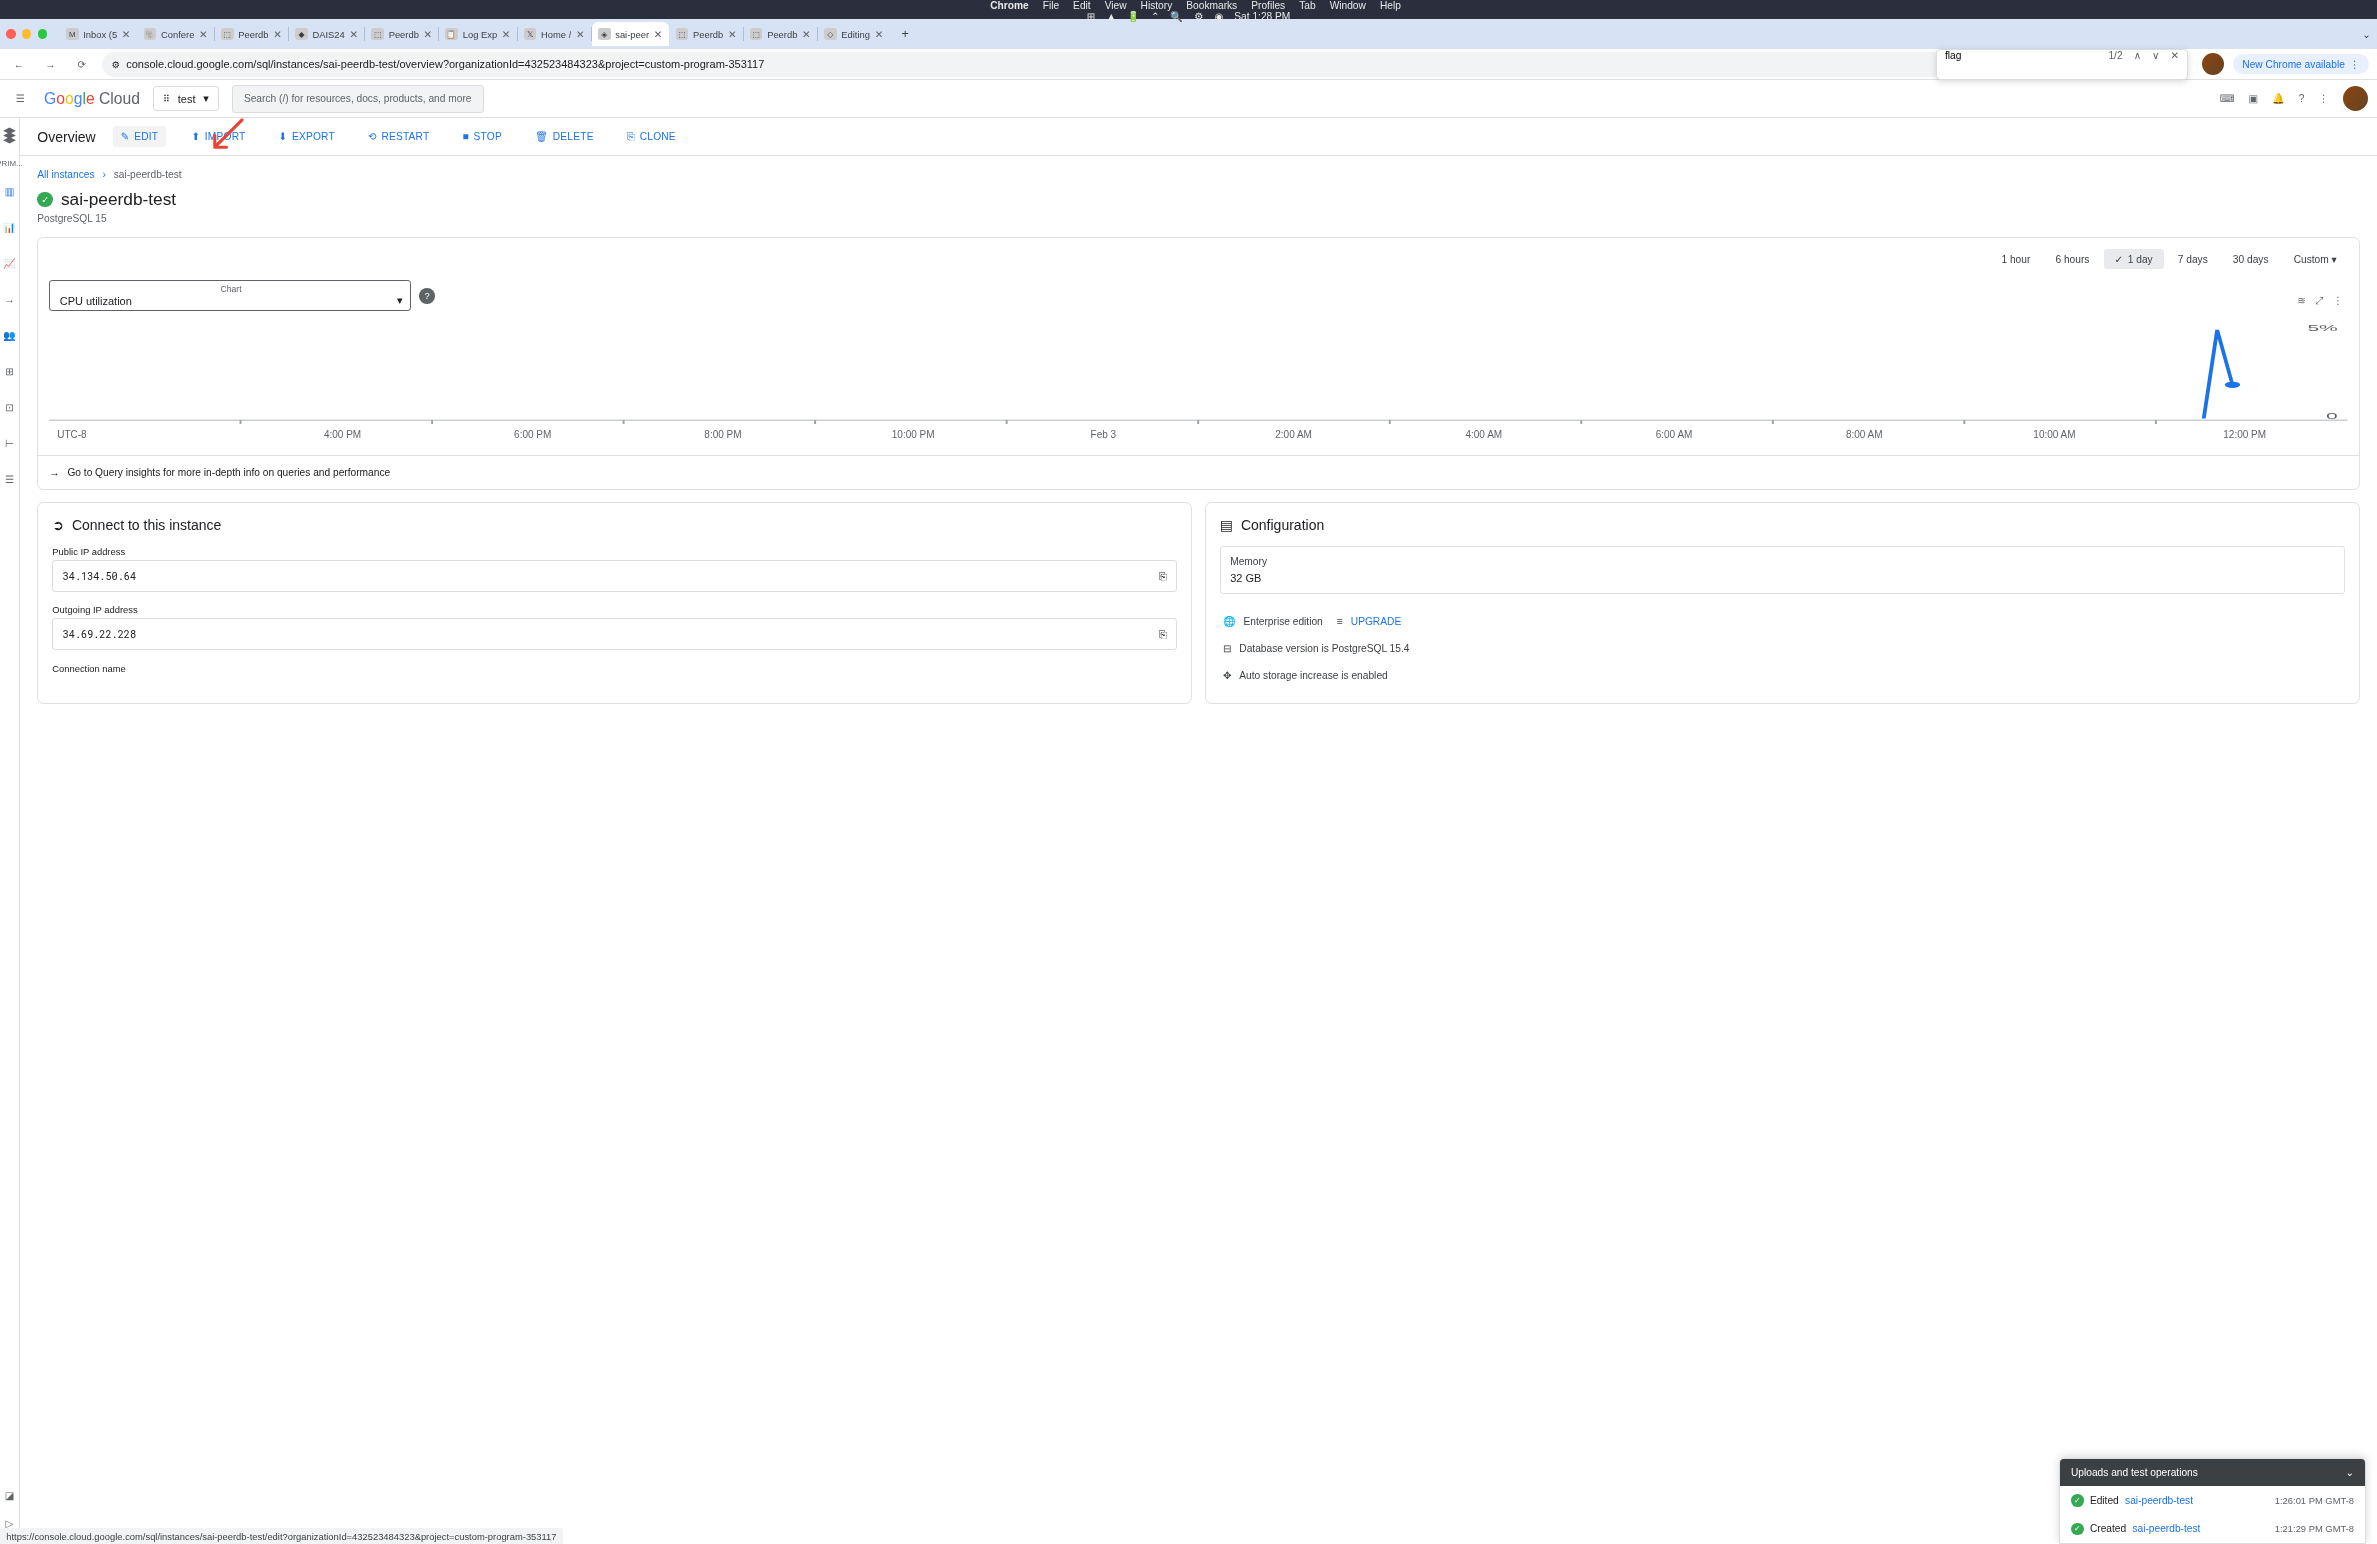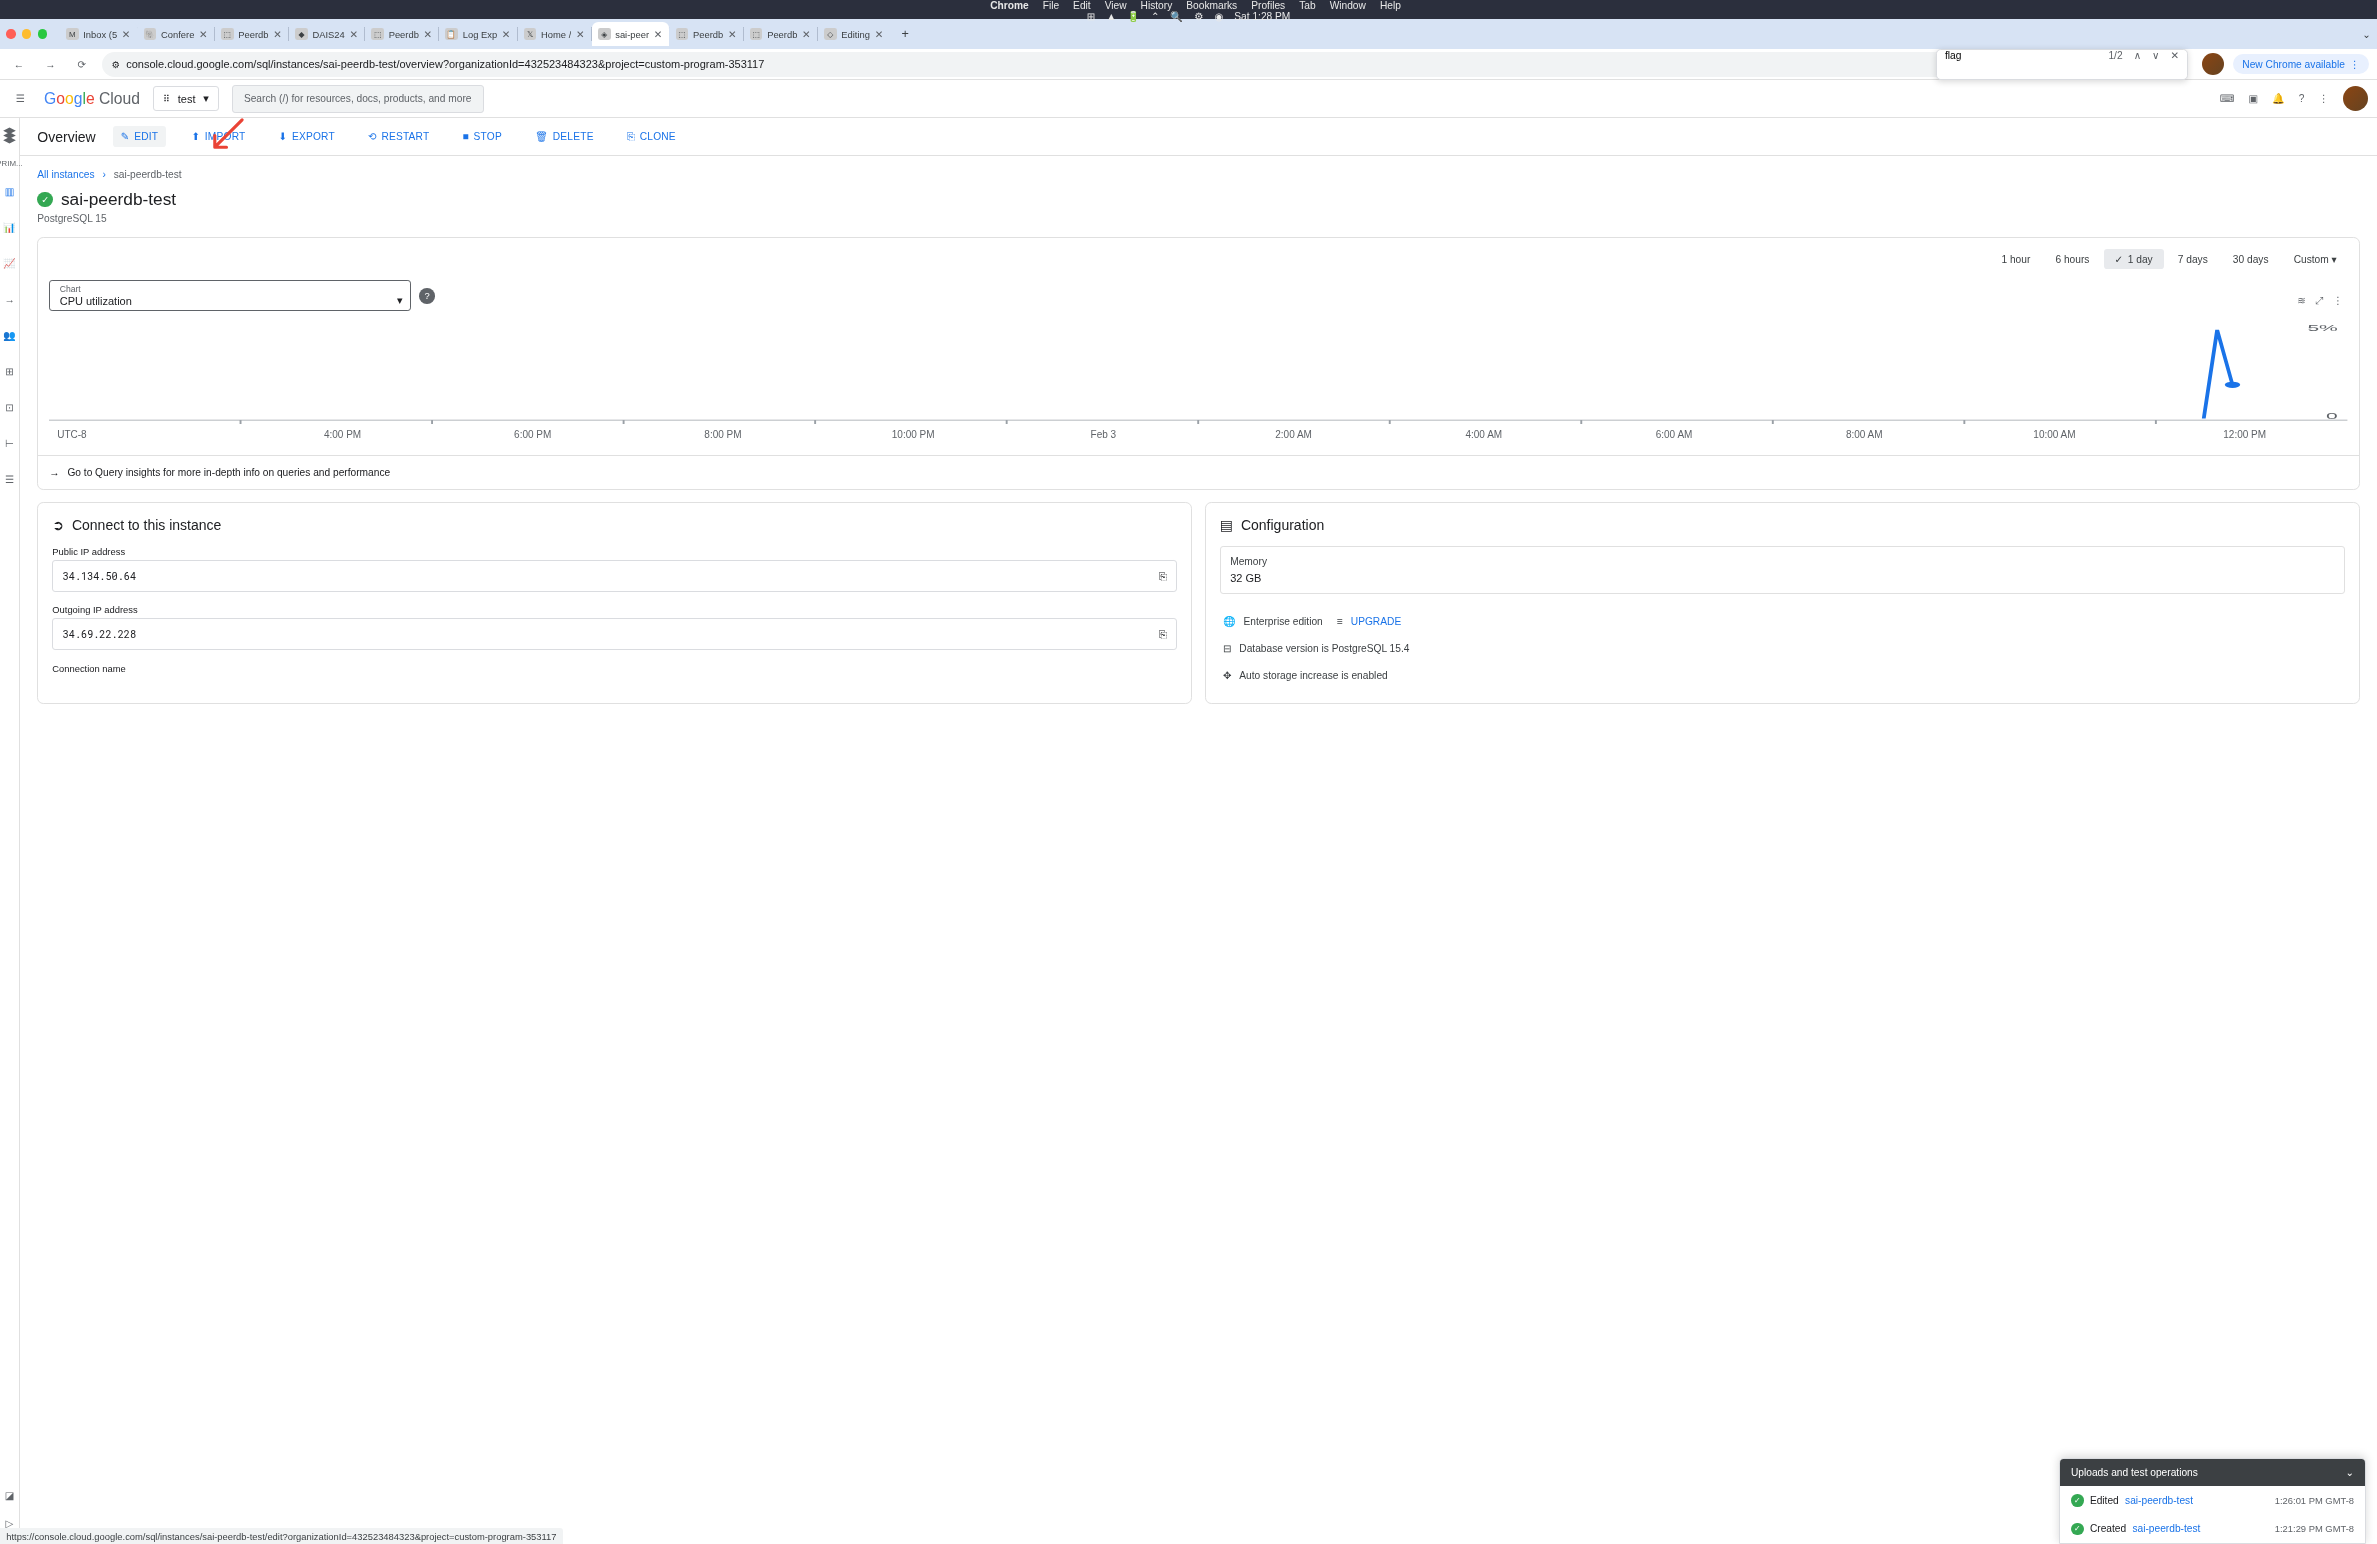--- a/index.html
+++ b/index.html
@@ -76,21 +76,21 @@
 .instance-head .check{width:15.7px;height:15.7px; border-radius:50%; background:#34a853; color:#fff; display:flex; align-items:center; justify-content:center; font-size:9.4px;}
 .instance-head h1{font-size:17.3px; font-weight:400;}
 .subtype{font-size:10.2px; color:#5f6368; margin-top:3.1px;}
 
 .card{border:0.8px solid #e0e0e0; border-radius:6.3px; margin-top:12.6px; background:#fff;}
 .range-row{display:flex; justify-content:flex-end; padding:11px; gap:3.1px; align-items:center;}
 .range-item{padding:4.7px 11px; font-size:10.2px; color:#3c4043; border-radius:3.1px;}
 .range-item.active{background:#e8eaed; display:flex; gap:4.7px;}
 .chart-sel{padding:0 11px 11px; display:flex; align-items:center; gap:7.9px;}
 .sel-box{border:0.8px solid #5f6368; border-radius:3.1px; padding:3.1px 7.9px 3.1px 9.4px; position:relative; width:362px;}
-.sel-box .lbl{font-size:8.6px; color:#5f6368; position:relative; top:-0.8px;}
+.sel-box .lbl{font-size:8.6px; color:#5f6368; position:relative; top:-0.8px;text-align:center;}
 .sel-box .val{font-size:11px; display:flex; justify-content:space-between; align-items:center;}
 
 .chart-area{padding:0 11px 6.3px; position:relative;}
 .chart-svg{width:100%; height:102px;}
 .x-axis{display:flex; justify-content:space-between; padding:3.1px 7.9px 7.9px; font-size:10px; color:#5f6368;}
 .x-axis span{flex:1; text-align:center;}
 .x-axis span:first-child{text-align:left;}
 .chart-icons{position:absolute; top:-27px; right:15.7px; display:flex; gap:9.4px; color:#5f6368;}
 .insights-row{border-top:0.8px solid #e0e0e0; padding:11px; display:flex; align-items:center; gap:7.9px; font-size:10.2px;}
 

